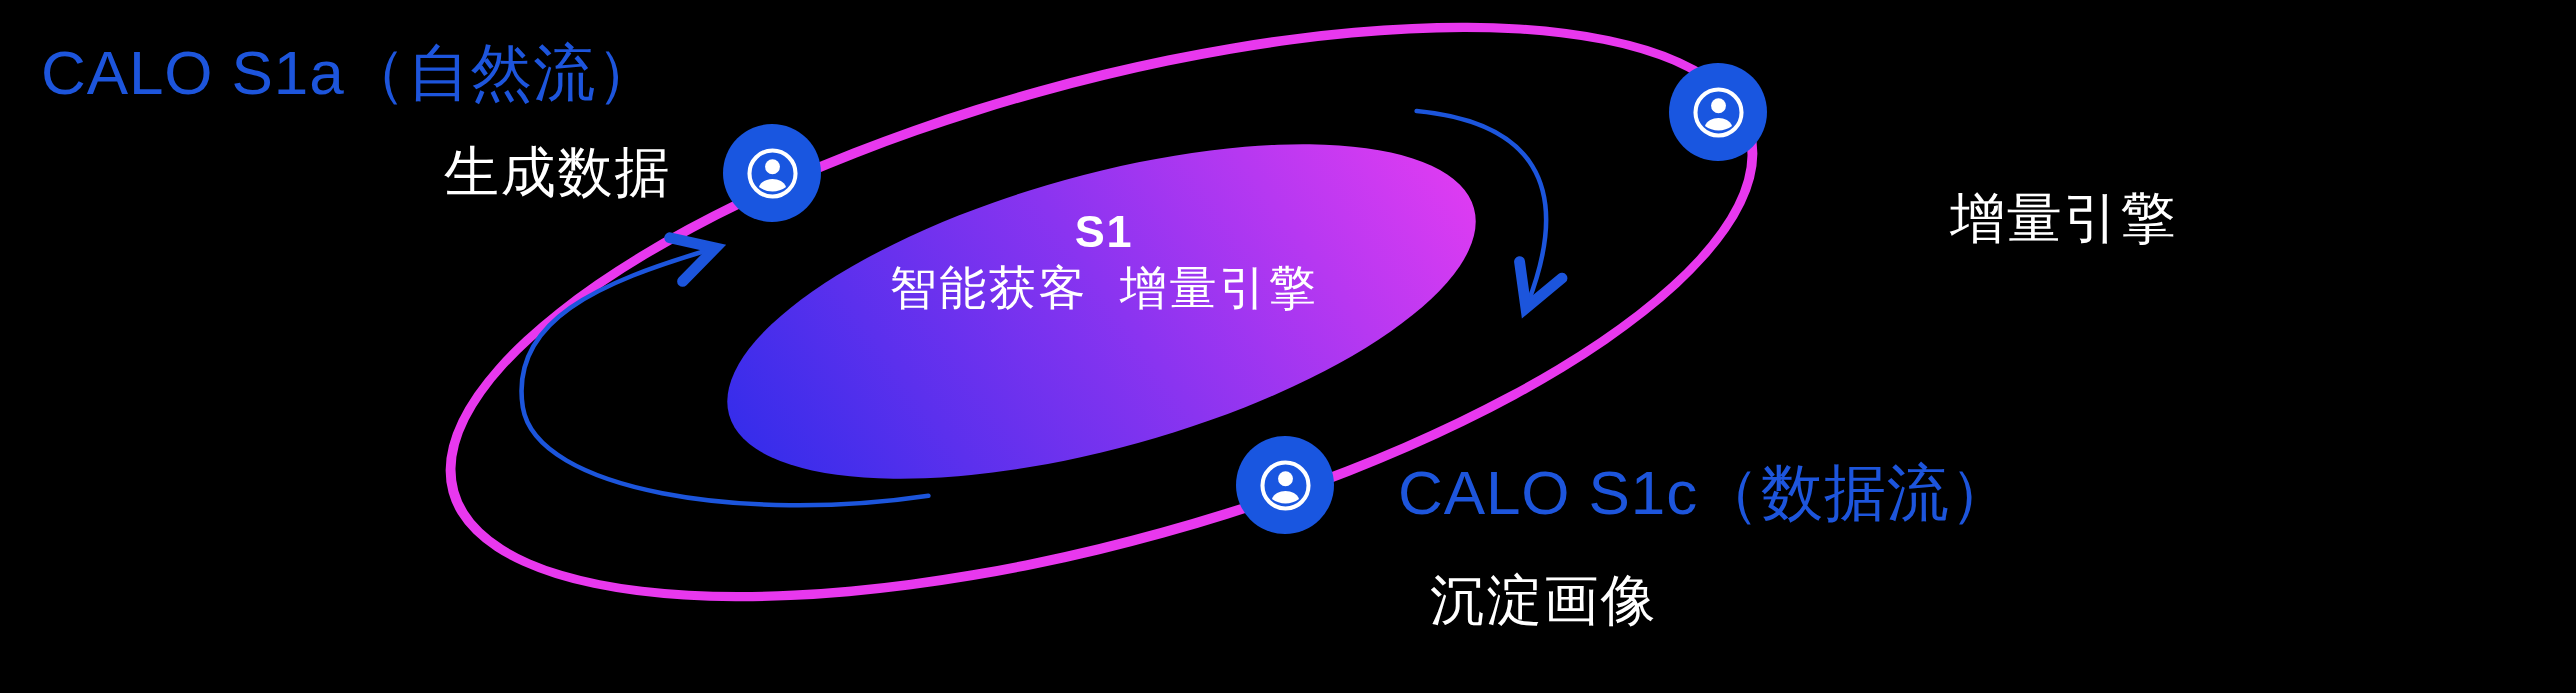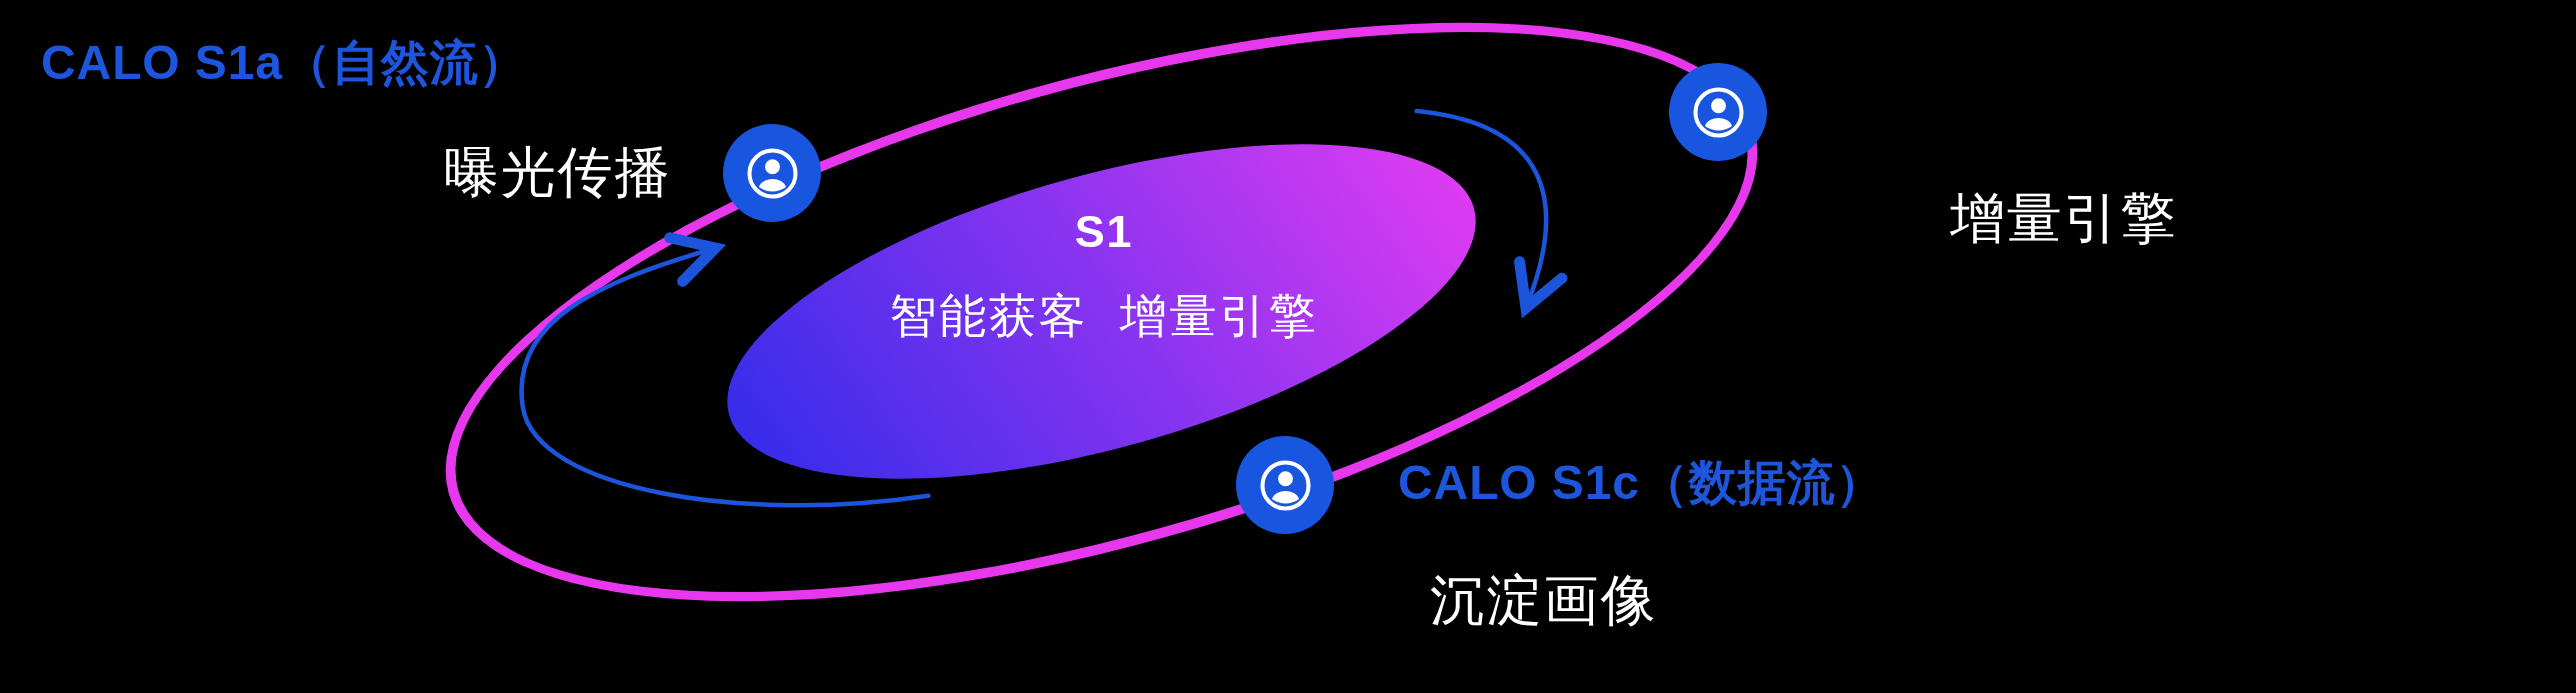--- a/index.html
+++ b/index.html
@@ -50,21 +50,21 @@
     text-align: center;
     color: #ffffff;
   }
   .center-title {
     font-size: 45px;
     font-weight: 700;
     letter-spacing: 1.8px;
     line-height: 1.1;
   }
   .center-subtitle {
-    margin-top: 28px;
+    margin-top: 0;
     font-size: 47px;
     font-weight: 500;
     letter-spacing: 2.7px;
     white-space: pre;
   }
 
   
   .node-icon {
     position: absolute;
     width: 98px;
@@ -77,22 +77,22 @@
   }
   .node-icon svg { width: 65px; height: 65px; display: block; }
   .icon-s1a { left: 723px; top: 124px; }
   .icon-s1b { left: 1669px; top: 63px; }
   .icon-s1c { left: 1236px; top: 436px; }
 
   
   .node-label {
     position: absolute;
     color: #1d55dc;
-    font-size: 48px;
-    font-weight: 700;
+    font-size: 62px;
+    font-weight: 400;
     white-space: nowrap;
     letter-spacing: 0.9px;
   }
   .node-sublabel {
     position: absolute;
     color: #ffffff;
     font-size: 55px;
     font-weight: 500;
     white-space: nowrap;
     letter-spacing: 1.8px;
@@ -153,21 +153,21 @@
   </div>
   <div class="node-icon icon-s1c">
     <svg viewBox="0 0 48 48">
       <circle cx="24" cy="24" r="17" fill="none" stroke="#ffffff" stroke-width="3"></circle>
       <circle cx="24" cy="19" r="5.5" fill="#ffffff"></circle>
       <path d="M14 34 c2.5 -8 17.5 -8 20 0 a17 17 0 0 1 -20 0 z" fill="#ffffff"></path>
     </svg>
   </div>
 
   <div class="node-label label-s1a">CALO S1a（自然流）</div>
-  <div class="node-sublabel sublabel-s1a">曝光传播</div>
+  <div class="node-sublabel sublabel-s1a">生成数据</div>
 
   <div class="node-sublabel sublabel-s1b">增量引擎</div>
 
   <div class="node-label label-s1c">CALO S1c（数据流）</div>
   <div class="node-sublabel sublabel-s1c">沉淀画像</div>
 
 </div>
 
 
 </body></html>

